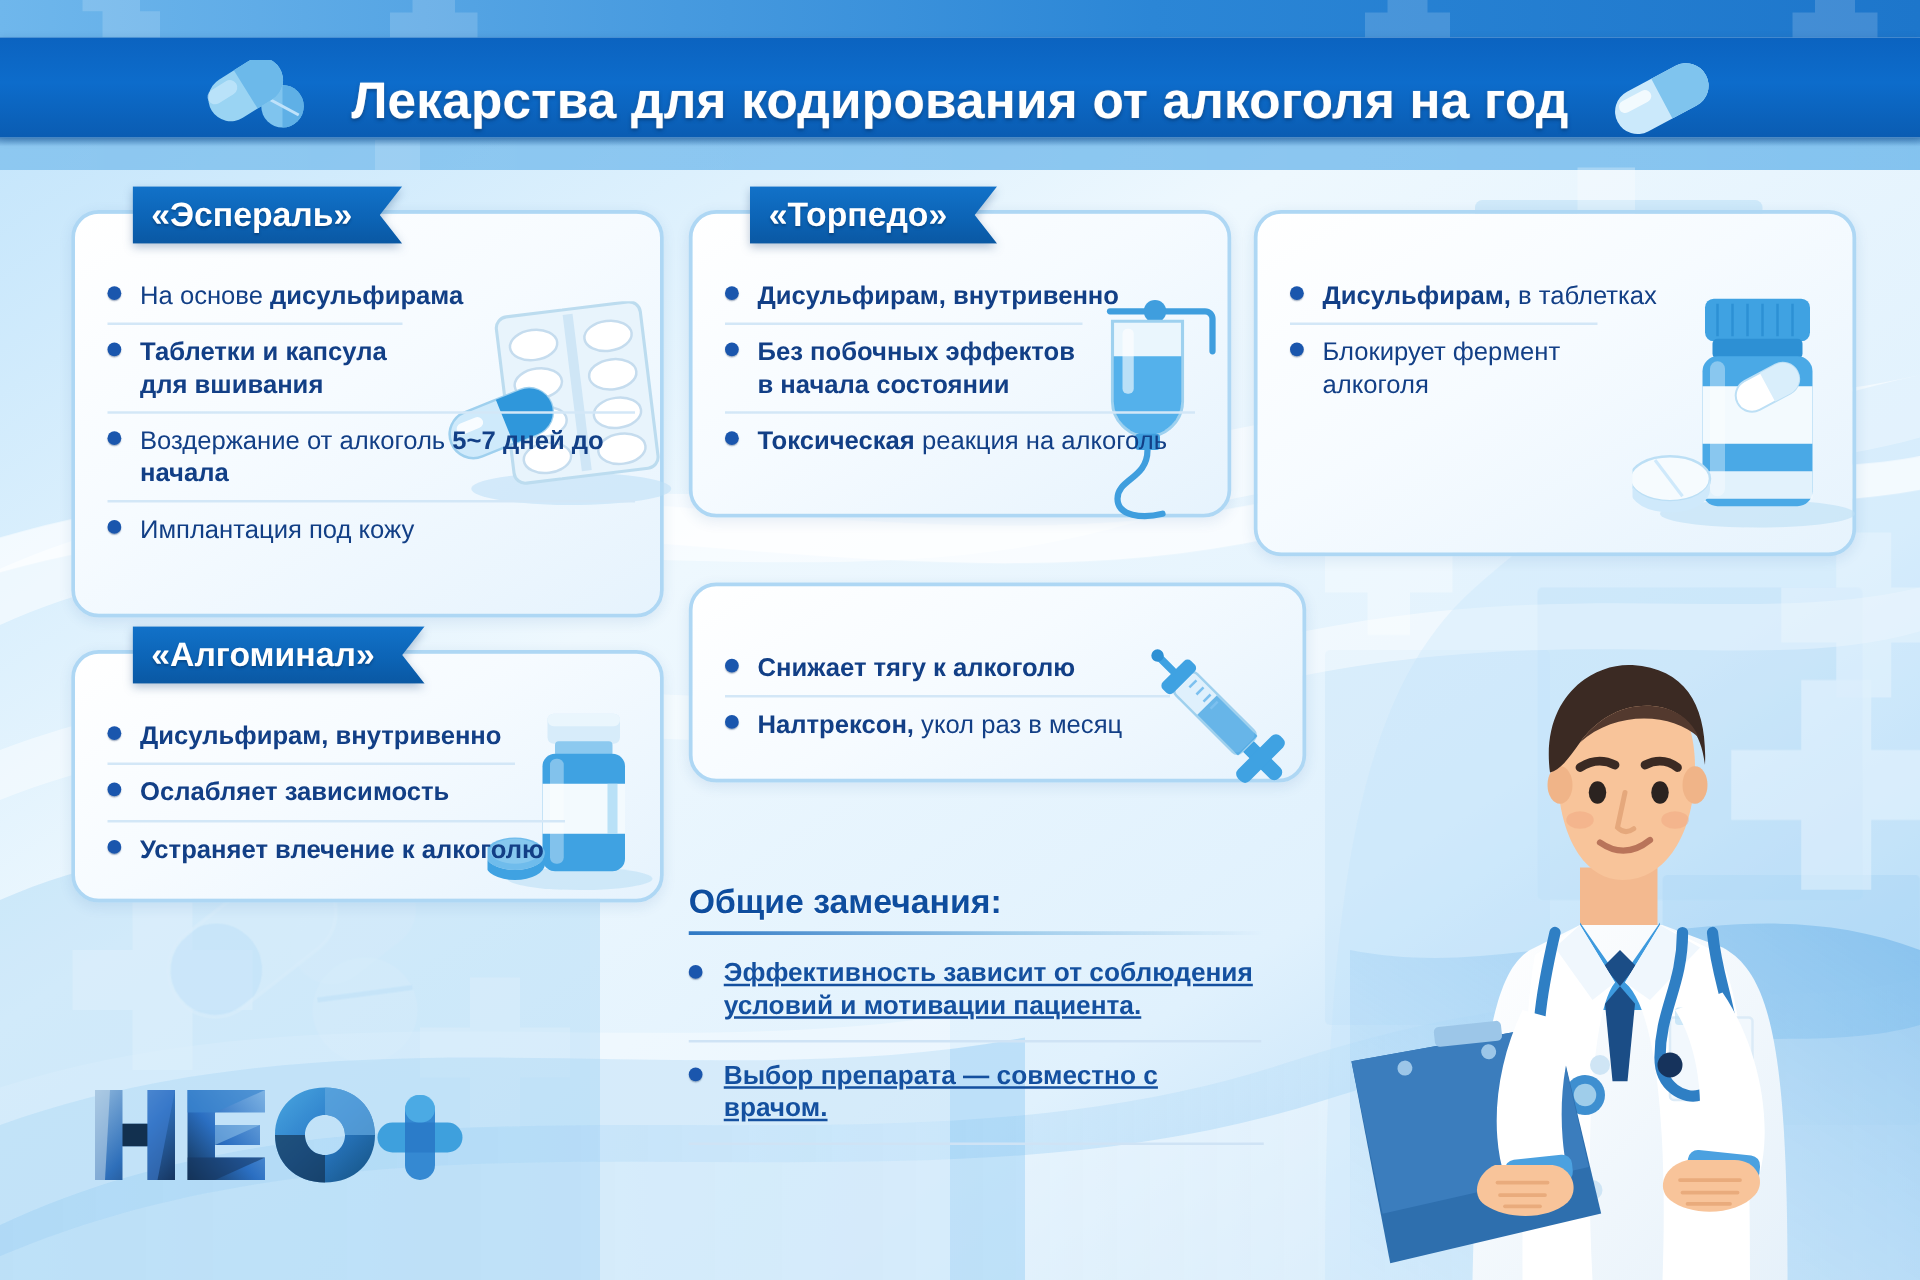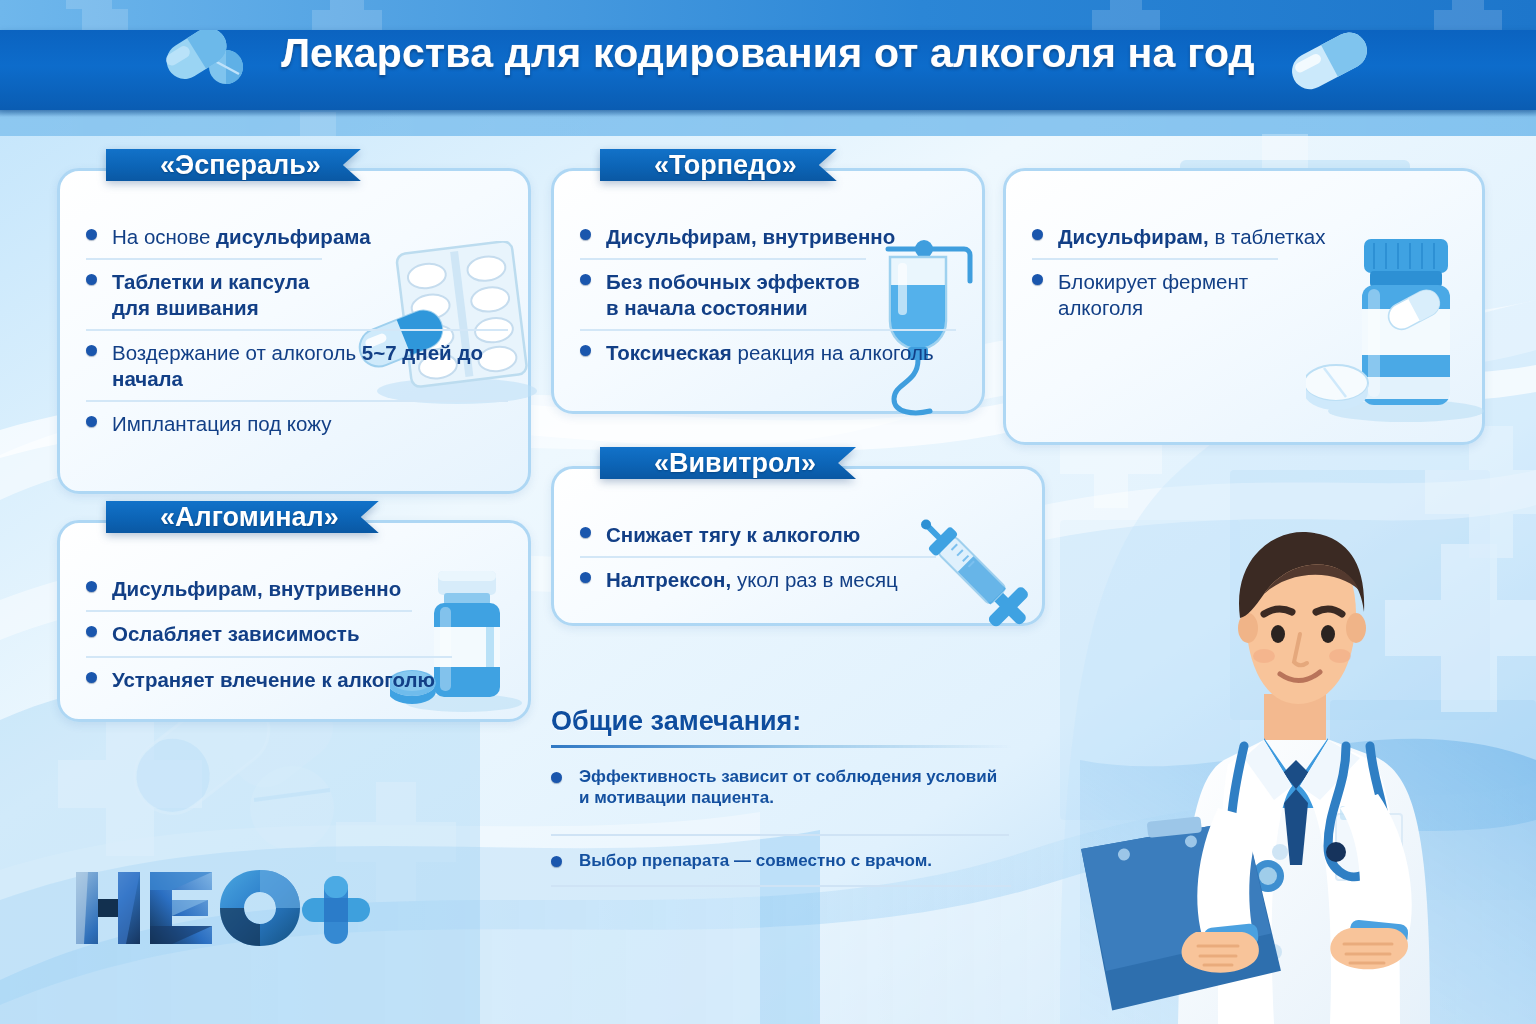--- a/index.html
+++ b/index.html
@@ -16,58 +16,58 @@
   .bg{position:absolute;inset:0;overflow:hidden;}
   .bg svg{position:absolute;inset:0;width:1536px;height:1024px;}
 
   
   .headband{position:absolute;left:0;top:30px;width:1536px;height:80px;
             background:linear-gradient(180deg,#0b63c0 0%,#0d6ccb 45%,#0a5cb2 100%);
             box-shadow:0 2px 6px rgba(8,60,120,.28);}
   .headband:after{content:"";position:absolute;left:0;bottom:-7px;width:1536px;height:7px;
             background:linear-gradient(180deg,rgba(8,70,140,.45),rgba(8,70,140,0));}
   .hdr-inner{position:absolute;left:0;top:30px;width:1536px;height:100px;
-             display:flex;justify-content:center;gap:26px;}
+             display:flex;align-items:center;justify-content:center;gap:26px;}
   .page-title{
     font-size:41px;font-weight:bold;color:#ffffff;letter-spacing:.2px;white-space:nowrap;
     text-shadow:0 2px 3px rgba(3,40,85,.55), 0 0 1px rgba(255,255,255,.6);
   }
   .pill-deco{flex:0 0 auto;}
 
   
   .card{position:absolute;border:3px solid #aed7f4;border-radius:22px;
         background:linear-gradient(150deg,#ffffff 0%,#f6fbff 45%,#e6f3fd 100%);
         box-shadow:0 3px 10px rgba(30,90,160,.10);}
   .card-body{position:absolute;left:0;right:0;top:44px;bottom:10px;padding:0 20px 0 26px;}
   .ribbon-wrap{position:absolute;top:-22px;left:46px;filter:drop-shadow(0 3px 4px rgba(12,60,115,.3));}
-  .ribbon2{height:32px;display:flex;align-items:center;justify-content:center;
-           padding:0 40px 0 54px;color:#fff;font-size:27px;font-weight:bold;white-space:nowrap;
+  .ribbon2{height:46px;display:flex;align-items:center;justify-content:center;
+           padding:0 40px 0 15px;color:#fff;font-size:27px;font-weight:bold;white-space:nowrap;
            background:linear-gradient(180deg,#1272c9 0%,#0c64b6 55%,#0a58a3 100%);
            clip-path:polygon(14px 0, 100% 0, calc(100% - 18px) 50%, 100% 100%, 14px 100%, 0 100%, 0 0);
            text-shadow:0 1px 2px rgba(3,40,85,.45);}
 
   
   ul.blist{list-style:none;margin:0;padding:0;}
   ul.blist>li{position:relative;padding:9px 0 9px 26px;color:#123f86;line-height:1.24;}
   ul.blist>li:before{content:"";position:absolute;left:0;top:14px;width:11px;height:11px;
                      border-radius:50%;background:#1a56ad;box-shadow:0 1px 1px rgba(10,40,90,.35);}
   ul.blist>li+li{border-top:2px solid #d3e7f7;}
   .b{font-weight:bold;}
   .n{font-weight:normal;}
   .s20 li{font-size:20.5px;}
 
   
   .notes{position:absolute;}
   .notes-title{font-size:27px;font-weight:bold;color:#0e4d9e;
                text-shadow:0 1px 1px rgba(255,255,255,.8);}
   .notes-rule{height:3px;margin-top:8px;
               background:linear-gradient(90deg,#2f78c4 0%,#9ccaea 55%,rgba(200,228,247,0) 100%);}
-  .notes ul.blist>li{padding:14px 0 14px 28px;font-size:17px;font-weight:bold;color:#14509f;}
+  .notes ul.blist>li{padding:14px 0 14px 28px;font-size:21px;font-weight:bold;color:#14509f;text-decoration:underline;}
   .notes ul.blist>li:before{top:20px;background:#1a56ad;}
-  .notes ul.blist>li+li{border-top:2px solid #cfe3f5;margin-top:12px;}
+  .notes ul.blist>li+li{border-top:2px solid #cfe3f5;}
   .notes .last-rule{height:2px;background:#cfe3f5;}
 
   
   .logo{position:absolute;left:72px;top:866px;width:300px;height:84px;}
 </style>
 </head>
 <body>
 
 <div class="stage">
 
@@ -288,25 +288,20 @@
         </svg>
       </div>
       <ul class="blist s20">
         <li style="max-width:310px"><span class="b">Дисульфирам, </span><span class="n">в таблетках</span></li>
         <li style="max-width:220px"><span class="n">Блокирует фермент алкоголя</span></li>
       </ul>
     </div>
   </div>
 
   <div class="card" style="left:551px;top:466px;width:488px;height:154px;">
-    <div class="ribbon-wrap">
-      <div class="ribbon2">
-          <span>«Вивитрол»</span>
-        </div>
-    </div>
     <div class="card-body">
       <div style="position:absolute;right:-10px;top:-2px;">
         <svg width="160" height="150" viewBox="0 0 160 150" xmlns="http://www.w3.org/2000/svg">
           <g transform="rotate(45 80 75)">
             <rect x="96" y="58" width="46" height="12" rx="5" fill="#3fa2e2"></rect>
             <rect x="114" y="40" width="13" height="48" rx="5" fill="#3fa2e2"></rect>
             <rect x="32" y="52" width="74" height="24" rx="5" fill="#dff0fc" stroke="#9fd0ee" stroke-width="2"></rect>
             <rect x="60" y="53" width="46" height="22" fill="#3fa2e2" opacity=".75"></rect>
             <g stroke="#7cc0ef" stroke-width="2">
               <line x1="40" y1="56" x2="40" y2="64"></line>

